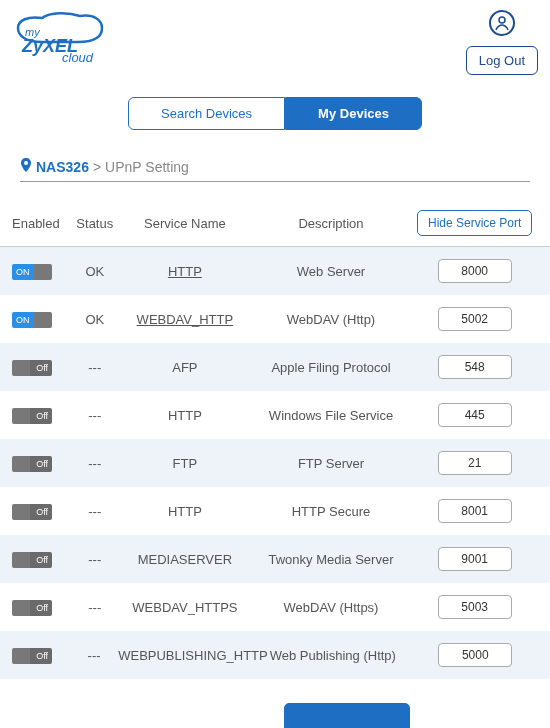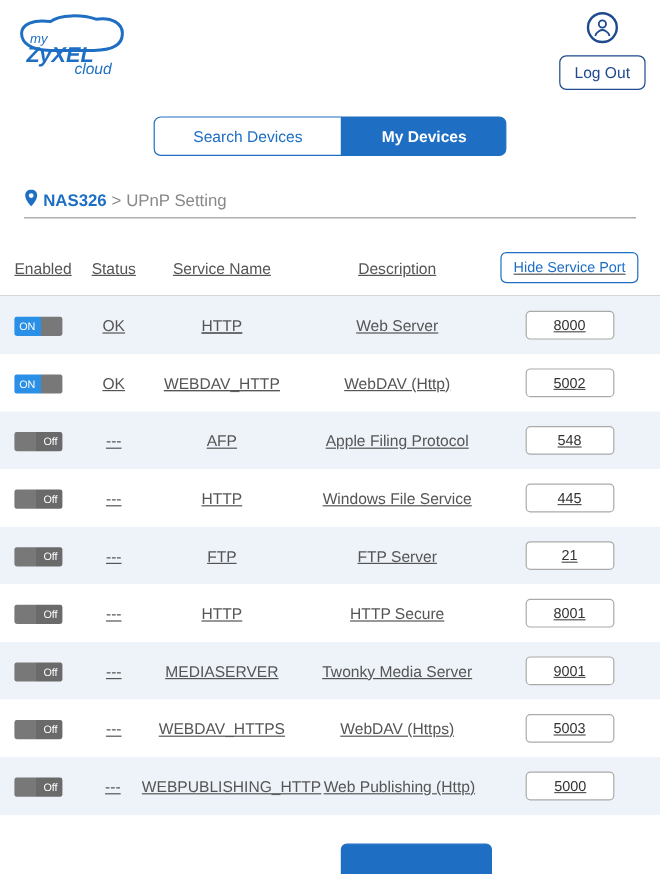--- a/index.html
+++ b/index.html
@@ -72,21 +72,21 @@
   padding-bottom: 6px;
   display: flex;
   align-items: center;
   gap: 4px;
   font-size: 14px;
 }
 .pin-icon { color: #1e6fc4; }
 .bc-link { color: #1e6fc4; font-weight: bold; }
 .bc-sep { color: #888; }
 .bc-current { color: #888; }
-.table-wrap { margin-top: 22px; text-decoration: underline; }
+.table-wrap { margin-top: 22px; }
 .thead {
   display: flex;
   align-items: center;
   padding: 6px 12px 10px 12px;
   font-size: 13px;
   color: #555;
 }
 .col-enabled { width: 60px; }
 .col-status { width: 50px; text-align: center; }
 .col-service { width: 135px; text-align: center; }

